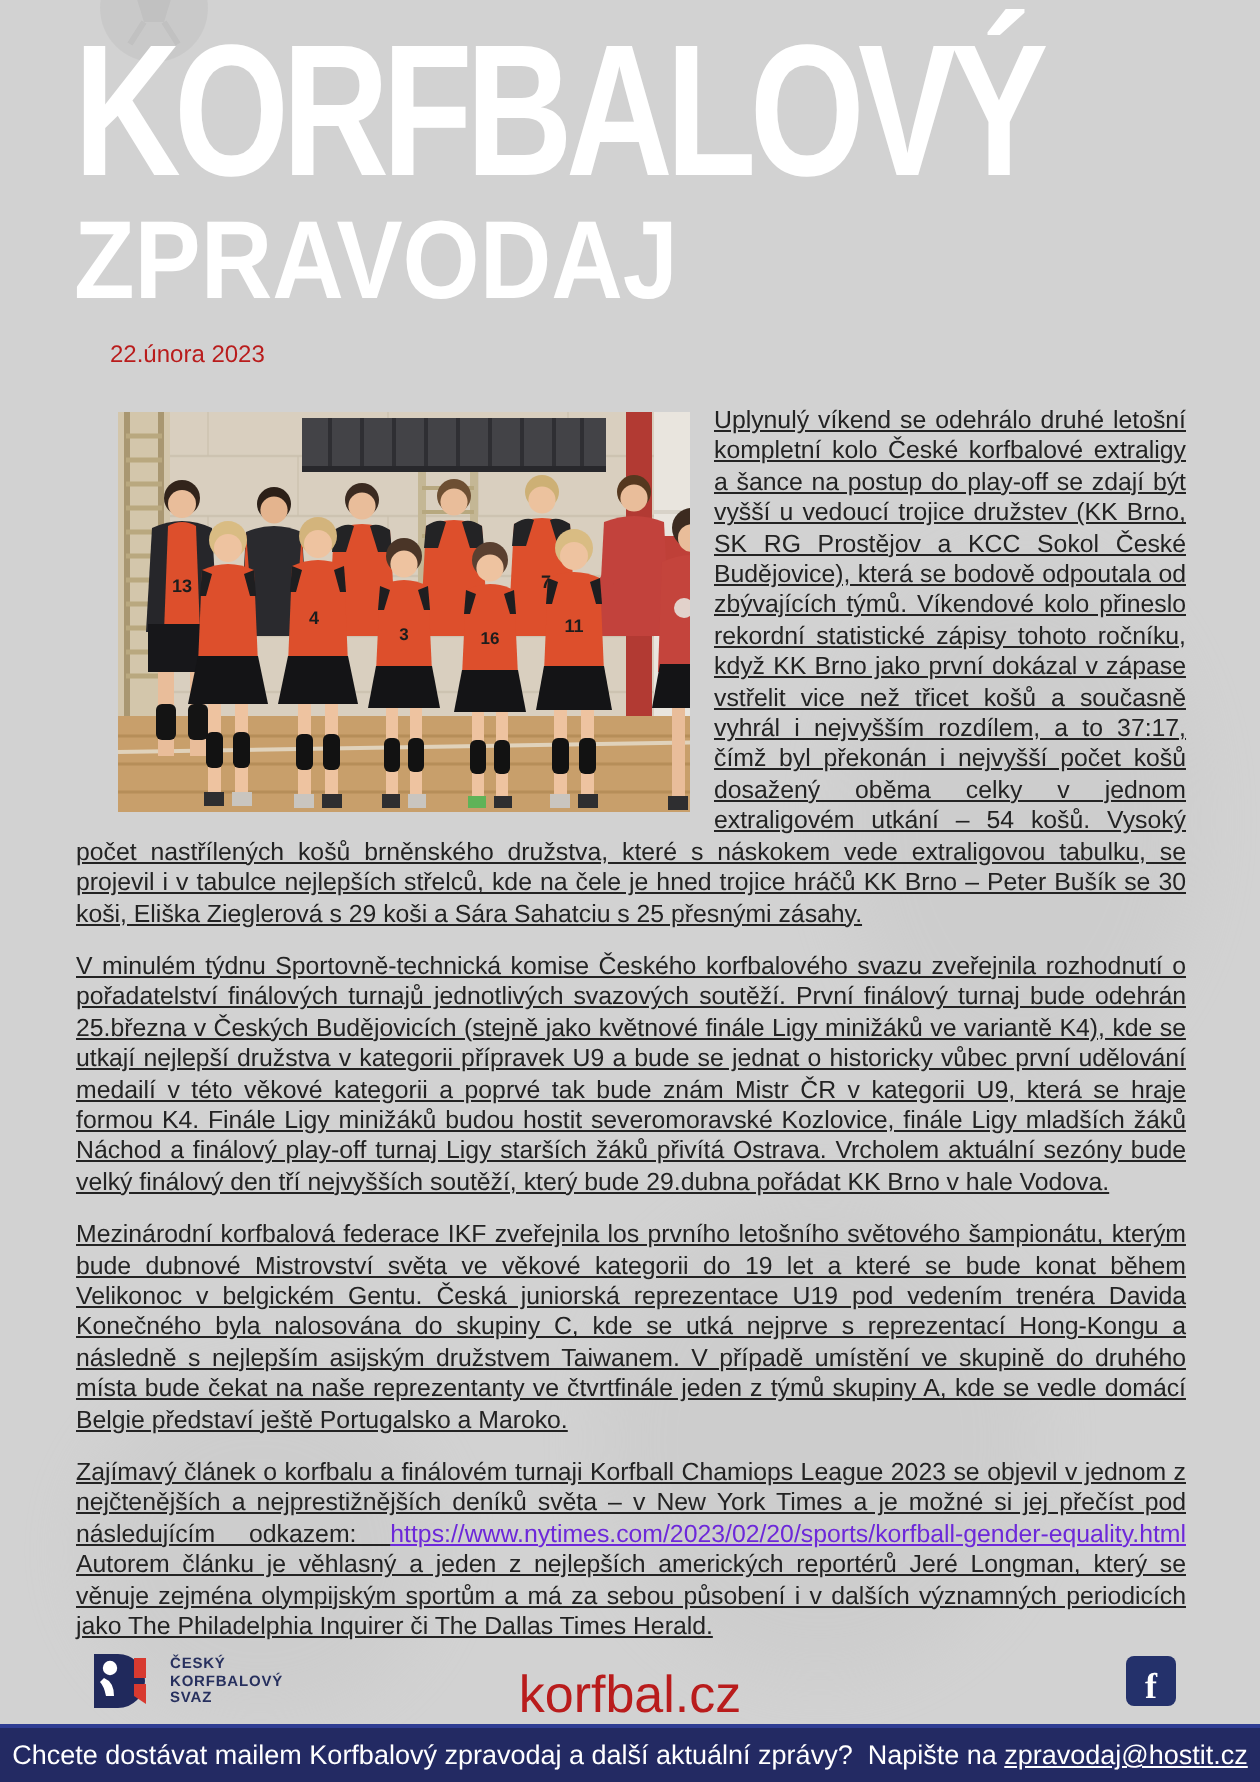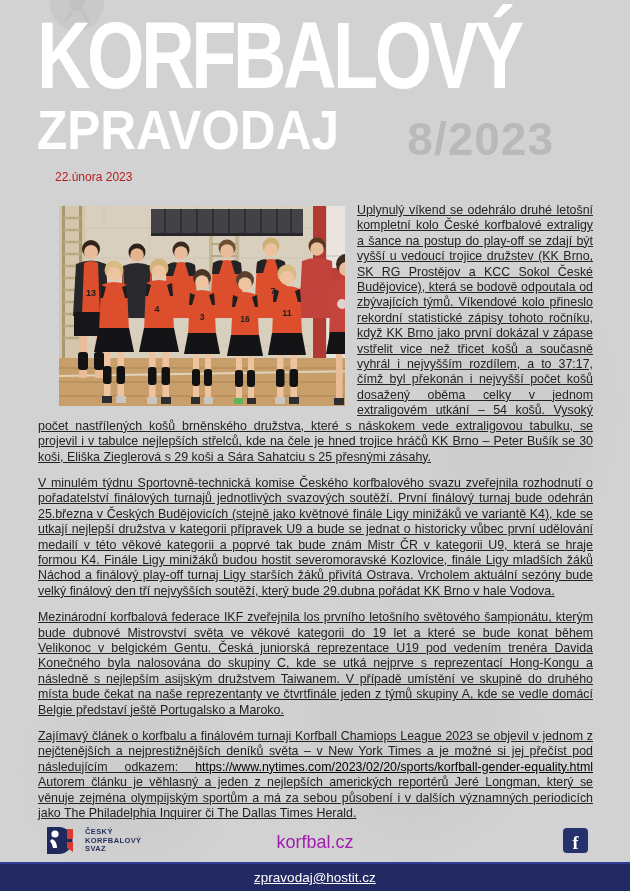--- a/index.html
+++ b/index.html
@@ -35,27 +35,27 @@
   .content {
     position:absolute; left:38px; right:37px; top:203px; z-index:2;
     font-size:12.4px; line-height:15.4px; text-align:justify; color:#232323;
   }
   .content p { margin:0 0 11px 0;text-decoration:underline; }
   .photo-wrap {
     float:left; width:286px; height:200px; margin:3px 12px 4px 21px;
     overflow:hidden; background:#d9cfbf;
   }
   .photo-wrap svg { display:block; }
-  a.nyt-link { color:#000000; text-decoration:underline; overflow-wrap:anywhere; }
+  a.nyt-link { color:#6d28d9; text-decoration:underline; overflow-wrap:anywhere; }
 
   
   .footer-row { position:absolute; left:0; right:0; bottom:30px; height:36px; z-index:2; }
   .cks-logo { position:absolute; left:45px; top:1px; display:flex; align-items:center; gap:6px; }
   .cks-text { font-size:7.5px; line-height:8.5px; color:#27305e; font-weight:bold; letter-spacing:.4px; }
-  .site { position:absolute; left:0; right:0; top:7px; text-align:center; font-size:18px; color:#a21caf; }
+  .site { position:absolute; left:0; right:0; top:7px; text-align:center; font-size:26px; color:#b91c1c; }
   .fb {
     position:absolute; right:42px; top:3px; width:25px; height:25px; background:#24316b;
     border-radius:4px; color:#ffffff; font-weight:bold; font-size:18px;
     display:flex; align-items:flex-end; justify-content:center; line-height:20px;
     font-family:"Liberation Serif", serif;
   }
   
   .bottom-bar {
     position:absolute; left:0; right:0; bottom:0; height:27px; background:#232a63;
     border-top:2px solid #2f3d93; z-index:2;
@@ -74,21 +74,20 @@
     <path d="M31 6 L40 16 L36 29 L26 29 L22 16 Z" fill="#bdbdbd"></path>
     <path d="M31 6 L31 -4 M40 16 L52 12 M36 29 L43 40 M26 29 L19 40 M22 16 L10 12" stroke="#bdbdbd" stroke-width="3" fill="none"></path>
   </svg>
   <div class="wm wm-blob" style="left:420px; top:280px; width:180px; height:260px;"></div>
   <div class="wm wm-blob" style="left:300px; top:600px; width:220px; height:240px;"></div>
   <div class="wm wm-blob" style="left:40px; top:690px; width:180px; height:170px;"></div>
 
   <div class="header">
     <div class="title1">KORFBALOVÝ</div>
     <div class="title2">ZPRAVODAJ</div>
-    <div class="issue">8/2023</div>
     <div class="date">22.února 2023</div>
   </div>
 
   <div class="content">
     <div class="photo-wrap">
       <svg viewBox="0 0 361 200" width="361" height="200">
 
         <rect x="0" y="0" width="361" height="152" fill="#d9cfbf"></rect>
         <path d="M0 22 H361 M0 52 H361 M0 82 H361 M0 112 H361 M0 140 H361" stroke="#cbc1ae" stroke-width="1.2" opacity=".8"></path>
         <path d="M45 0 V22 M135 0 V22 M225 0 V22 M90 22 V52 M180 22 V52 M270 22 V52 M45 52 V82 M135 52 V82 M315 52 V82 M90 82 V112 M180 82 V112 M270 82 V112" stroke="#cbc1ae" stroke-width="1" opacity=".6"></path>
@@ -284,16 +283,17 @@
         <div>ČESKÝ</div>
         <div>KORFBALOVÝ</div>
         <div>SVAZ</div>
       </div>
     </div>
     <div class="site">korfbal.cz</div>
     <div class="fb">f</div>
   </div>
 
   <div class="bottom-bar">
+    <span style="white-space:pre-wrap;">Chcete dostávat mailem Korfbalový zpravodaj a další aktuální zprávy?  Napište na </span>
       <a href="#">zpravodaj@hostit.cz</a>
   </div>
 
 </div>
 
 </body></html>

